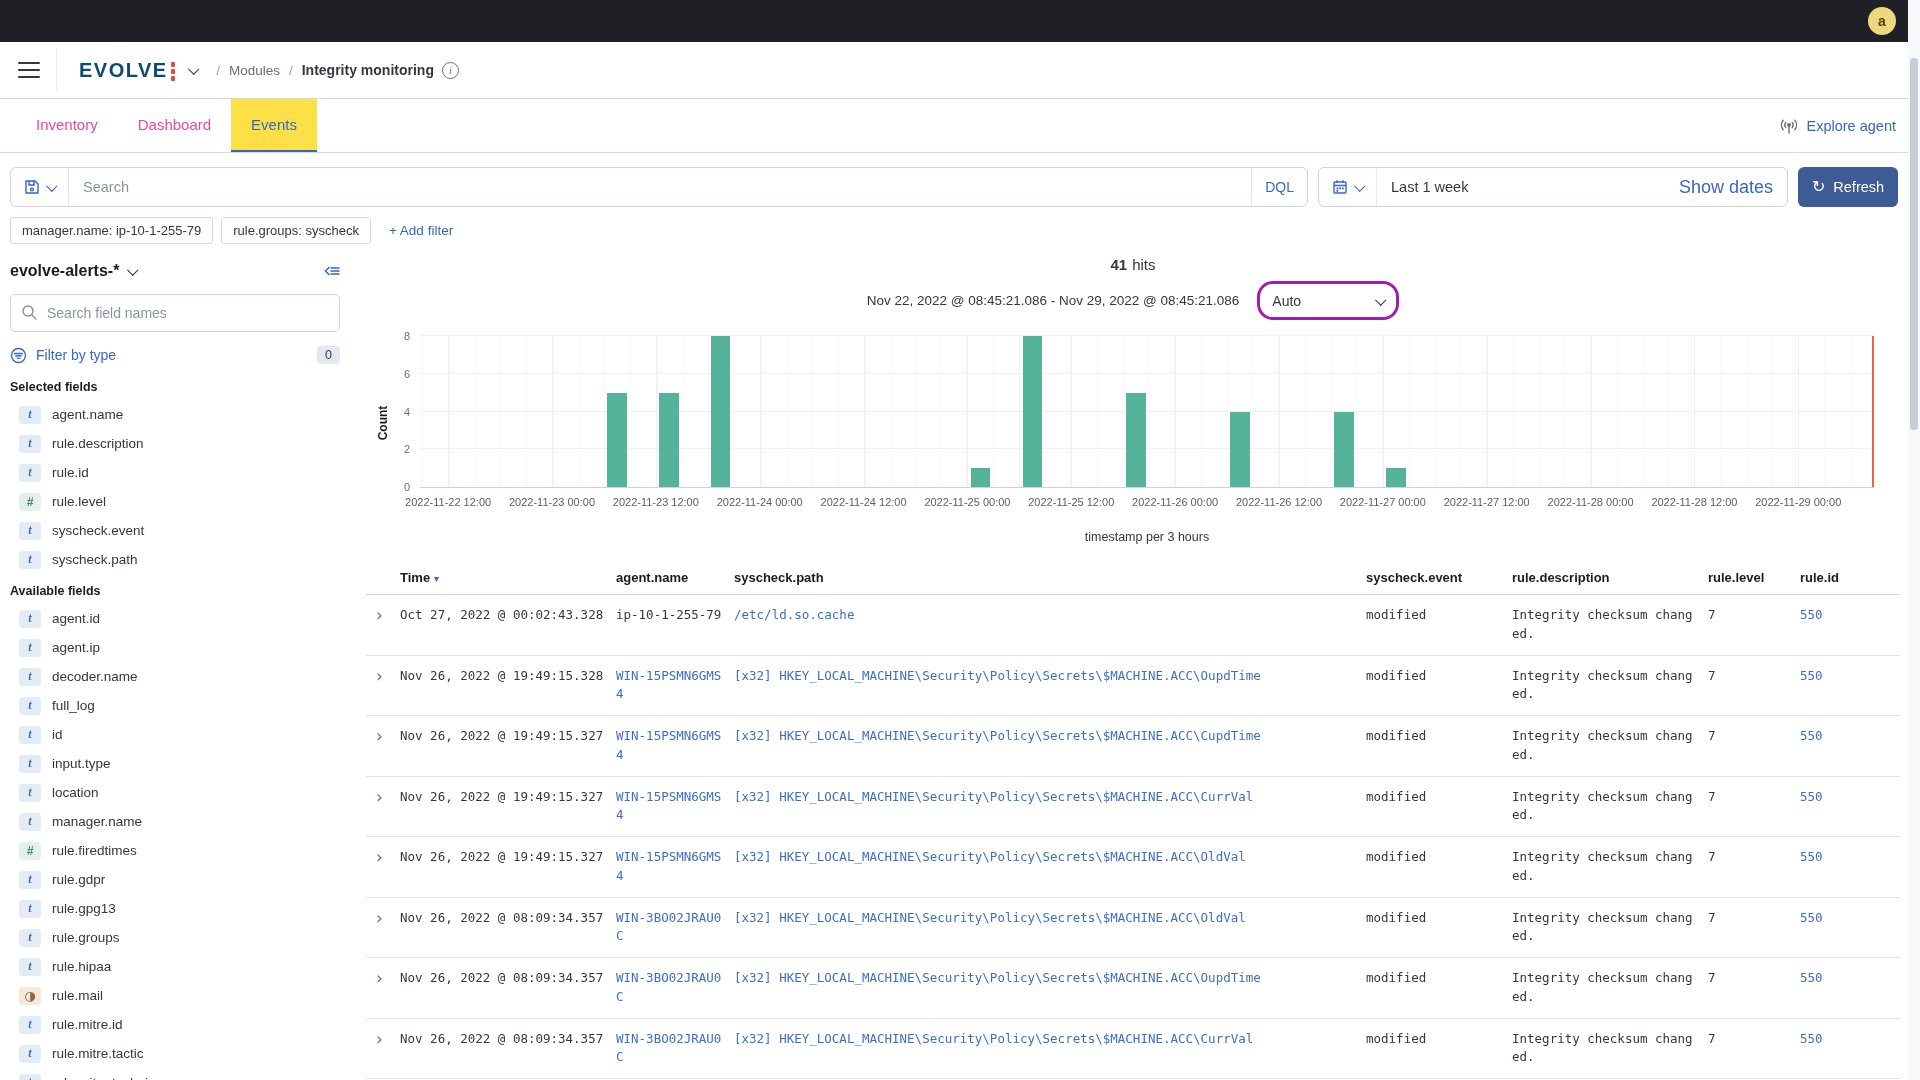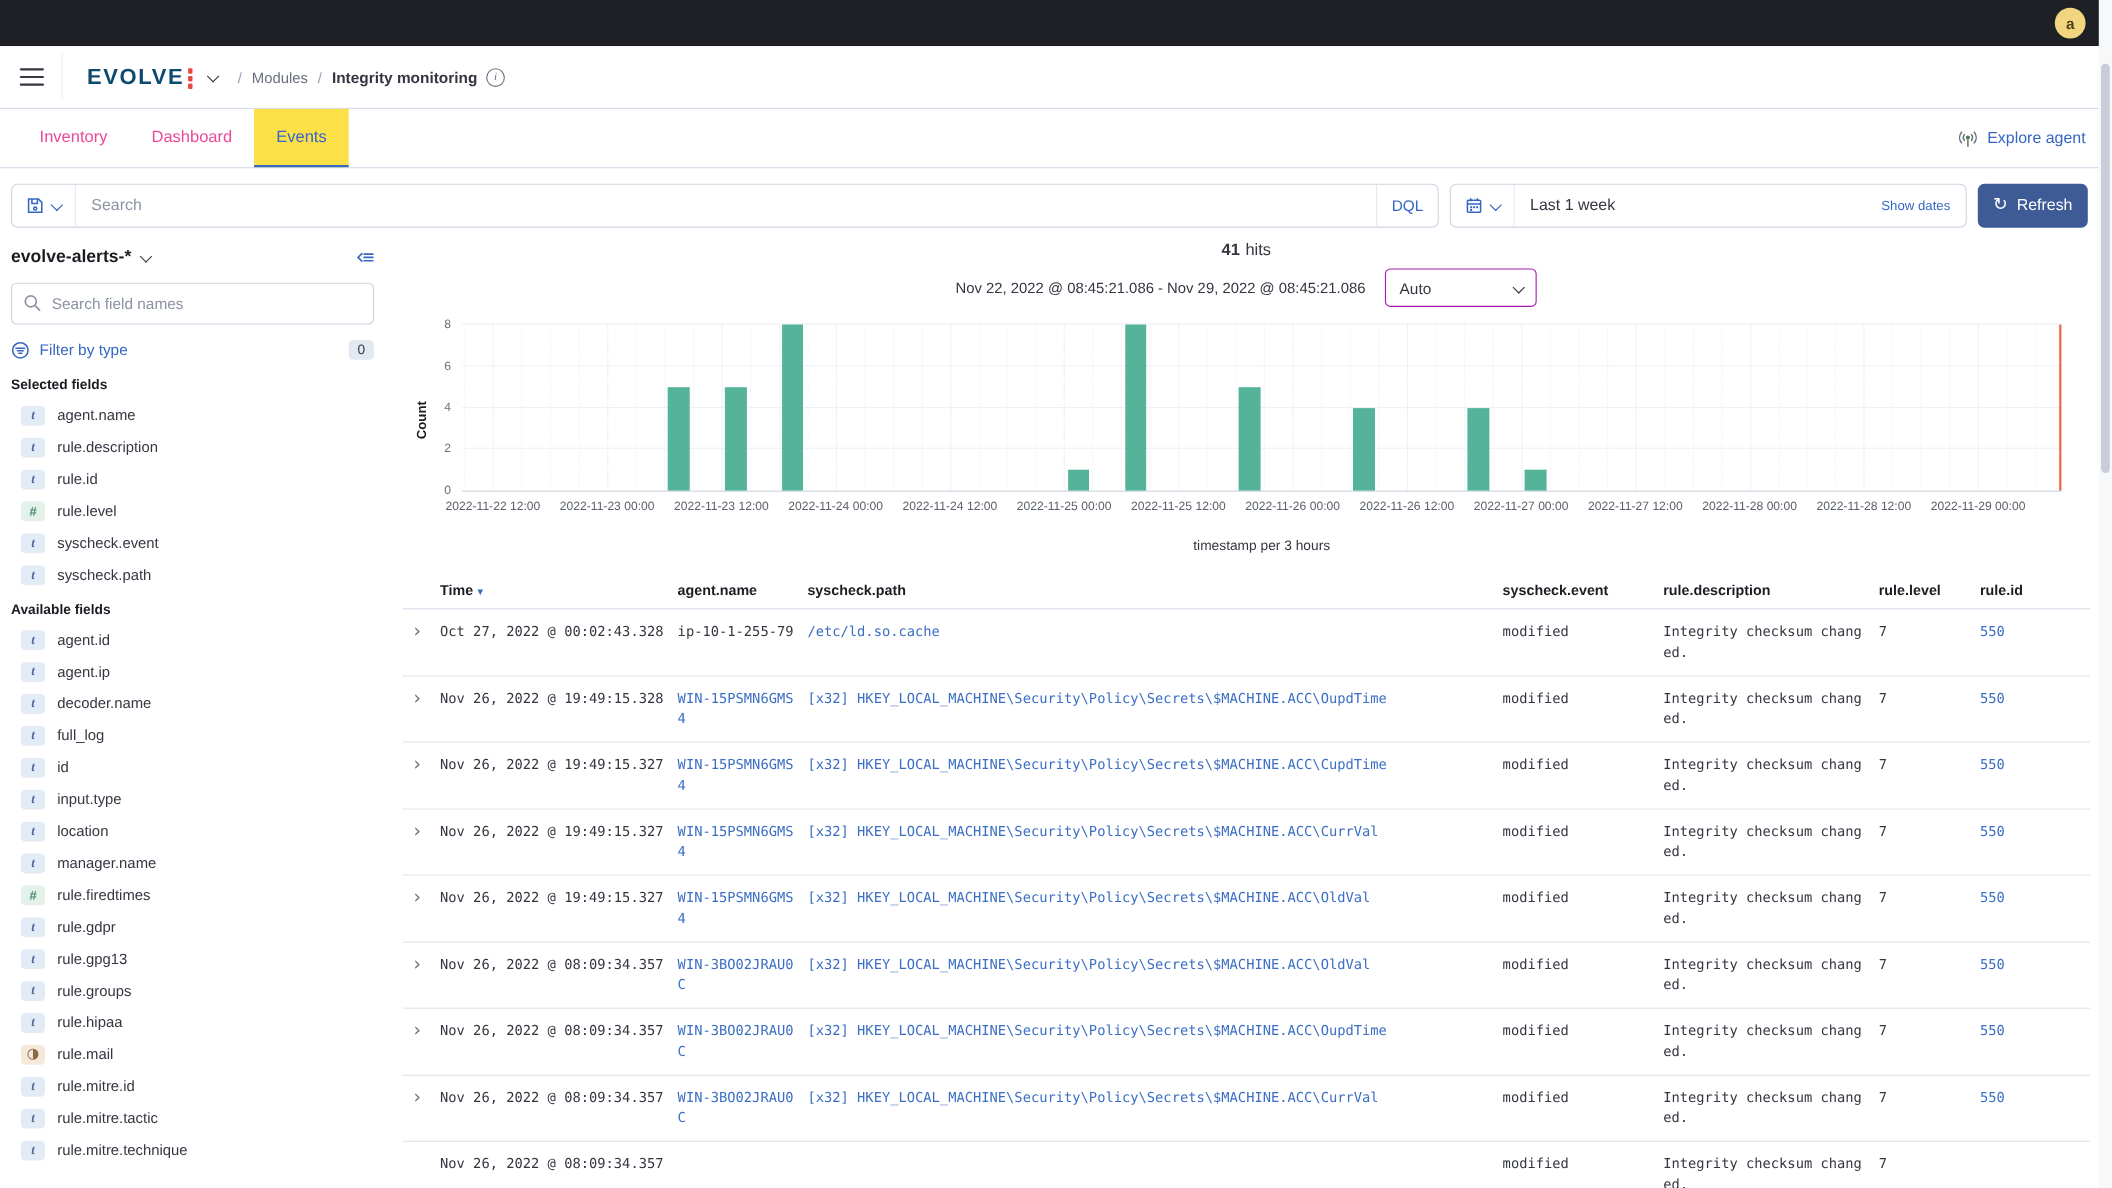--- a/index.html
+++ b/index.html
@@ -42,21 +42,21 @@
   .query-row{margin:14px 22px 0 10px;display:flex;gap:10px;height:40px;}
   .search-group{flex:1;display:flex;align-items:stretch;border:1px solid #cdd3df;border-radius:6px;background:#fff;}
   .seg{display:flex;align-items:center;gap:7px;padding:0 13px;color:#3567c3;cursor:pointer;}
   .seg-r{border-right:1px solid #e4e8ef;}
   .seg-l{border-left:1px solid #e4e8ef;}
   .search-input{flex:1;border:none;outline:none;font-size:14.5px;padding:0 14px;color:#343741;background:transparent;font-family:inherit;}
   .search-input::placeholder{color:#8b93a3;}
   .dql{font-size:14px;}
   .date-group{width:468px;display:flex;align-items:stretch;border:1px solid #cdd3df;border-radius:6px;background:#fff;}
   .range-label{flex:1;display:flex;align-items:center;padding:0 14px;font-size:14.5px;color:#343741;cursor:pointer;text-align:right;}
-  .show-dates{display:flex;align-items:center;padding:0 14px;color:#3567c3;font-size:12px;white-space:nowrap;cursor:pointer;}
+  .show-dates{display:flex;align-items:center;padding:0 14px;color:#3567c3;font-size:18px;white-space:nowrap;cursor:pointer;}
   .refresh-btn{width:100px;border:none;background:#3e5b96;color:#fff;border-radius:6px;display:flex;align-items:center;
                justify-content:center;gap:8px;font-size:14.5px;cursor:pointer;font-family:inherit;}
   .refresh-glyph{font-size:16px;line-height:1;}
 
   
   .filter-row{margin:10px 10px 0;display:flex;align-items:center;gap:8px;}
   .pill{border:1px solid #d3dae6;border-radius:3px;padding:5px 11px;font-size:13px;color:#343741;background:#fff;cursor:pointer;}
   .add-filter{color:#3567c3;font-size:13.5px;margin-left:10px;cursor:pointer;}
 
   
@@ -82,21 +82,21 @@
   .type-string{background:#e3ebf6;color:#4d6f9e;}
   .type-number{background:#e3f1ea;color:#4c8a70;font-family:"Liberation Sans",sans-serif;}
   .type-bool{background:#f6e9da;color:#8a6a45;font-style:normal;font-size:13px;font-family:"DejaVu Sans",sans-serif;}
 
   
   .main{flex:1;min-width:0;padding:0 20px 0 10px;}
   .hits-line{text-align:center;font-size:15px;margin-top:2px;}
   .hits-line b{margin-right:5px;}
   .range-line{display:flex;align-items:center;justify-content:center;gap:18px;margin-top:8px;}
   .range-text{font-size:13.5px;color:#343741;}
-  .auto-select{width:112px;height:33px;border:1px solid #a21caf;border-radius:5px;background:#fff;display:flex;
+  .auto-select{width:112px;height:33px;border:3px solid #a21caf;border-radius:16px;background:#fff;display:flex;
                align-items:center;justify-content:space-between;padding:0 12px;font-size:14px;cursor:pointer;color:#343741;}
 
   
   .chart-wrap{position:relative;height:198px;margin:12px 26px 0 4px;}
   .ylabel{position:absolute;left:-4px;top:46%;transform:translateY(-50%) rotate(-90deg);font-size:12px;font-weight:bold;color:#1a1c21;}
   .plot{position:absolute;left:50px;right:0;top:4px;bottom:42px;border-bottom:1px solid #cbd2dc;}
   .grid-h{position:absolute;left:0;right:0;height:1px;background:#edf0f5;}
   .grid-v{position:absolute;top:0;bottom:0;width:0;border-left:1px dotted #eef1f6;}
   .grid-v.major{border-left:1px dotted #e0e5ee;}
   .ytick{position:absolute;left:-10px;transform:translate(-100%,50%);font-size:11px;color:#69707d;}
@@ -206,20 +206,25 @@
       </div>
       <div class="range-label">Last 1 week</div>
       <div class="show-dates">Show dates</div>
     </div>
     <button class="refresh-btn">
       <span class="refresh-glyph">↻</span>
       <span>Refresh</span>
     </button>
   </div>
 
+  <div class="filter-row">
+    <div class="pill">manager.name: ip-10-1-255-79</div>
+    <div class="pill">rule.groups: syscheck</div>
+    <div class="add-filter">+ Add filter</div>
+  </div>
 
   <div class="content">
 
     <div class="sidebar">
       <div class="index-row">
         <span>evolve-alerts-*</span>
         <span class="chev index-chev"></span>
         <span class="collapse-btn">
           <svg width="16" height="14" viewBox="0 0 16 14">
             <g fill="none" stroke="#3567c3" stroke-width="1.5" stroke-linecap="round">

